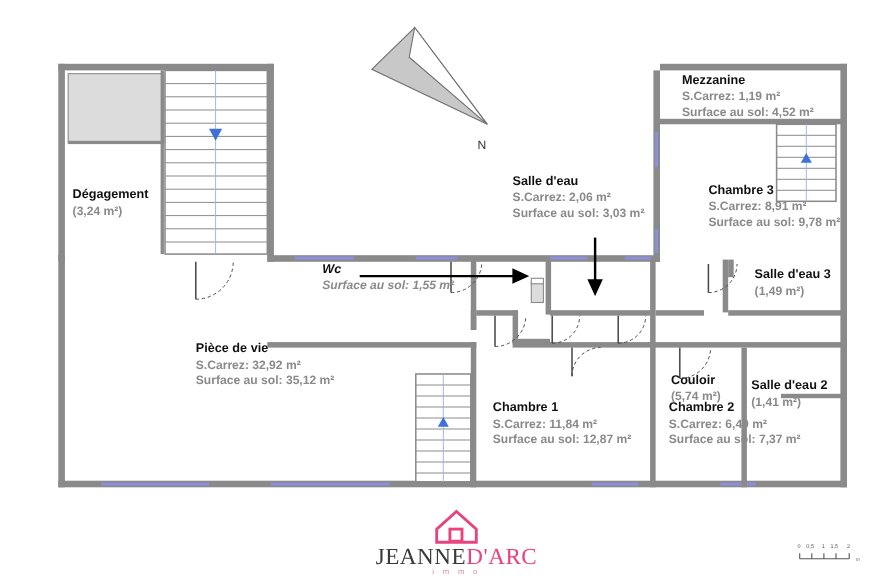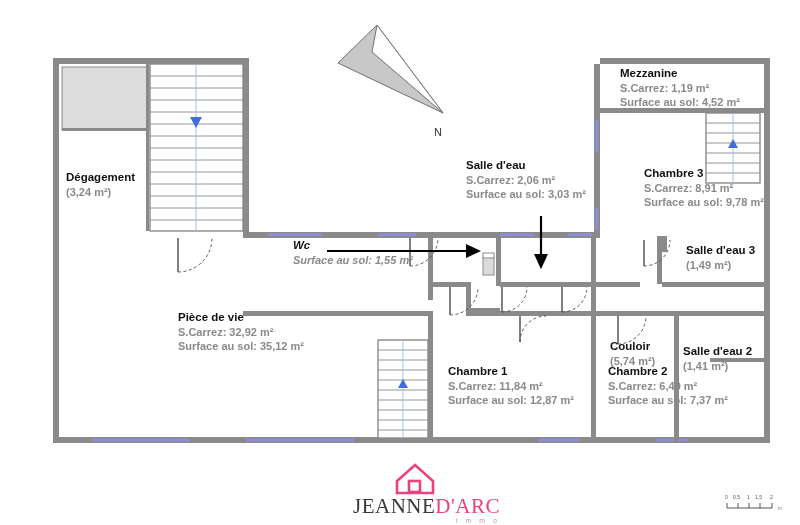--- a/index.html
+++ b/index.html
@@ -53,21 +53,21 @@
     position: absolute;
     font-size: 11px;
     color: #333333;
     font-family: "Liberation Sans", sans-serif;
   }
   #logo {
     position: absolute;
     left: 330px;
     top: 462px;
     width: 170px;
-    text-align: right;
+    text-align: center;
   }
   .logo-text {
     font-family: "Liberation Serif", serif;
     font-size: 21px;
     letter-spacing: 0.5px;
     white-space: nowrap;
   }
   .logo-jeanne { color: #3a3a3a; }
   .logo-darc { color: #e8437f; }
   .logo-immo {

